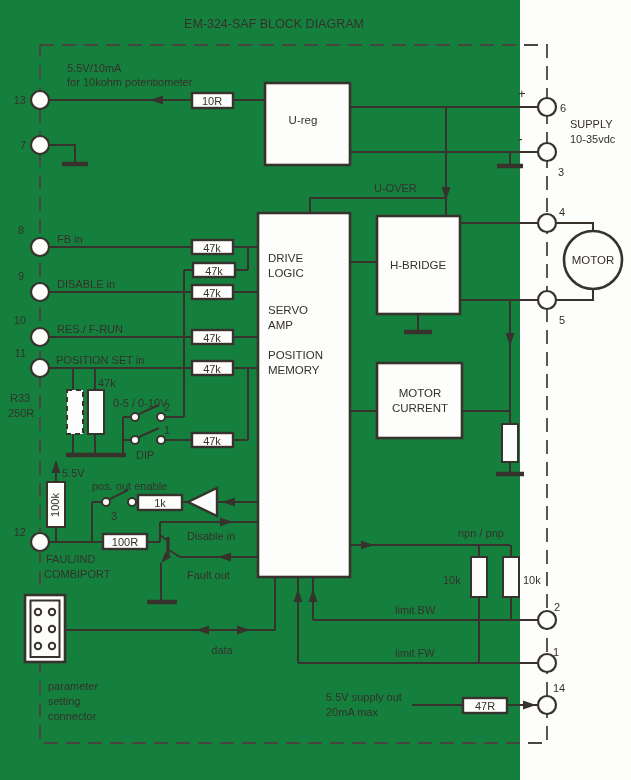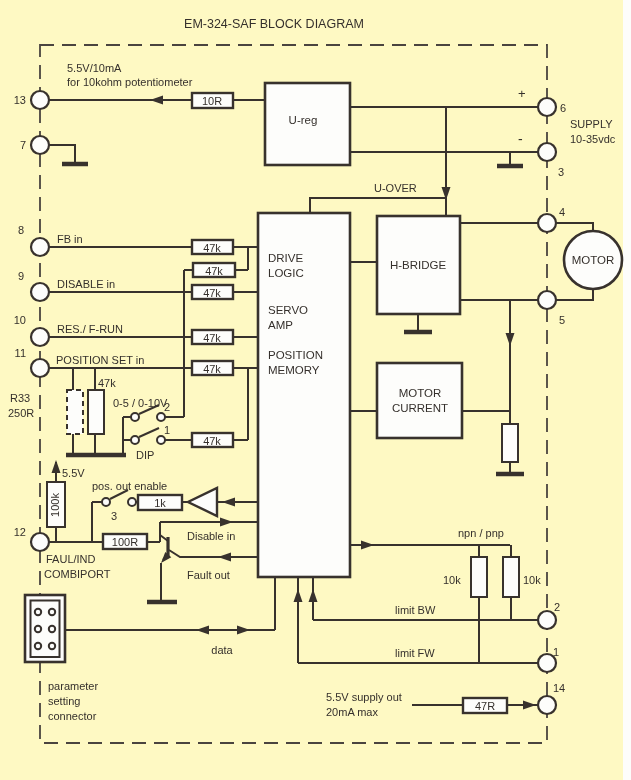--- a/index.html
+++ b/index.html
@@ -1,16 +1,16 @@
 <!DOCTYPE html>
 <html><head>
 <meta charset="utf-8">
 <style>
   html,body{margin:0;padding:0;background:#fdfdfb;}
-  .page{width:623px;height:780px;position:relative;background:#fef9c3;}
+  .page{width:520px;height:780px;position:relative;background:#15803d;}
   svg{display:block;}
   text{font-family:"Liberation Sans",sans-serif;fill:#35302c;}
   .wire{stroke:#38322d;stroke-width:2;fill:none;}
   .thick{stroke:#38322d;stroke-width:4.5;fill:none;}
   .box{fill:#fdfdfb;stroke:#38322d;stroke-width:2.4;}
   .blk{fill:#fdfdfb;stroke:#38322d;stroke-width:2.6;}
   .term{fill:#fdfdfb;stroke:#38322d;stroke-width:2.2;}
   .swc{fill:#fdfdfb;stroke:#38322d;stroke-width:2;}
   .ah{fill:#38322d;stroke:none;}
   .lbl{font-size:11px;}

